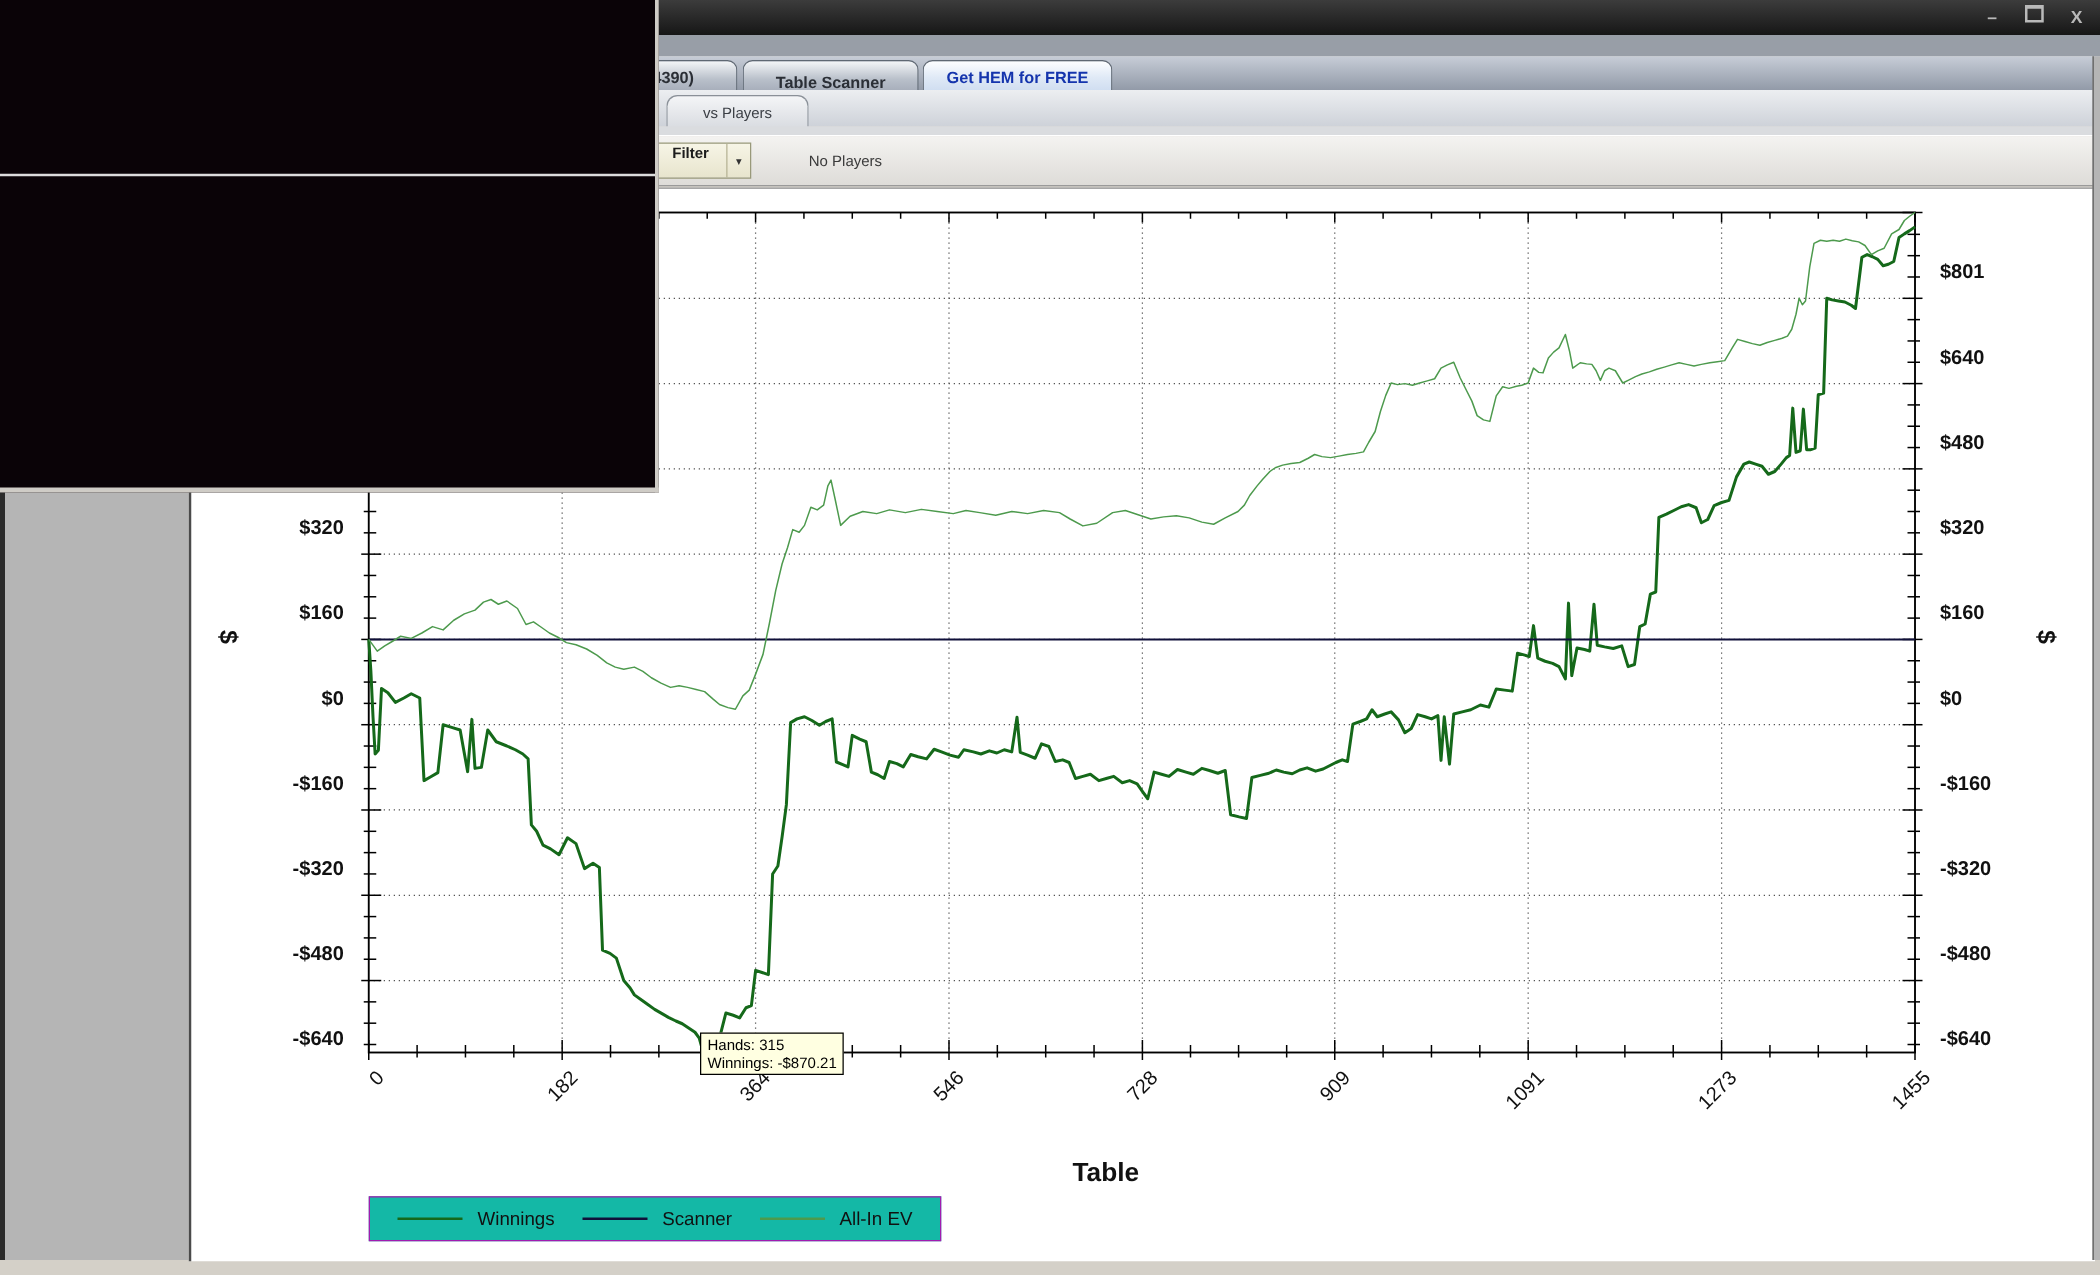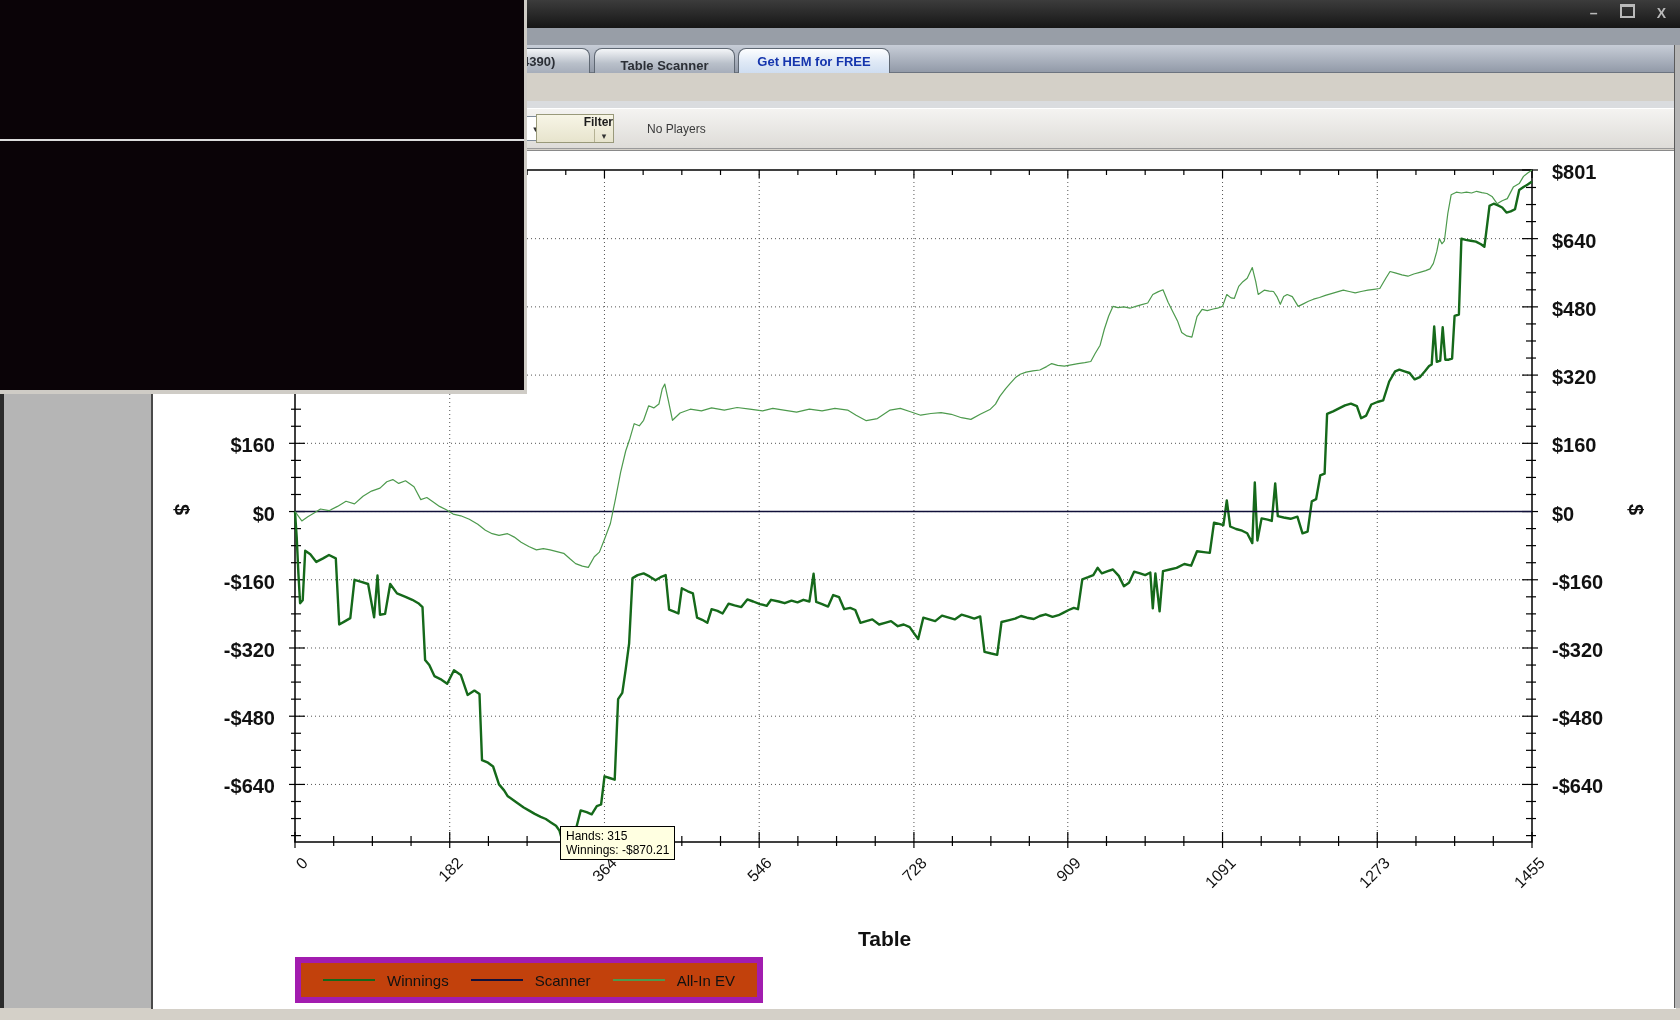--- a/index.html
+++ b/index.html
@@ -27,45 +27,45 @@
           border:1px solid #8a9098;border-bottom:none;border-radius:9px 9px 0 0;
           background:linear-gradient(#f4f5f7,#d9dce1);display:flex;align-items:center;
           justify-content:center;font-size:12px;color:#3a3e44;}
   .gapband{left:0;top:101px;width:1680px;height:7px;background:#dadcdf;}
   .toolbar{left:0;top:108px;width:1680px;height:39px;
            background:linear-gradient(#f4f3f1,#dedcd8);
            border-top:1px solid #ffffff;border-bottom:1px solid #9a9a9a;}
   .combofrag{position:absolute;left:523px;top:7px;width:23px;height:23px;
              background:#fff;border:1px solid #7f8c9a;display:flex;align-items:center;justify-content:center;
              font-size:9px;color:#333;}
-  .filterbtn{position:absolute;left:536px;top:5px;width:76px;height:27px;
+  .filterbtn{position:absolute;left:523px;top:5px;width:76px;height:27px;
              background:linear-gradient(#f7f5e6,#e7e4cd);border:1px solid #99997a;
-             display:flex;align-items:flex-end;flex-direction:column;}
+             display:flex;align-items:flex-start;}
   .filterbtn .lbl{flex:1;text-align:center;font-size:12px;font-weight:bold;color:#1c1c1c;}
   .filterbtn .arr{width:18px;text-align:center;font-size:9px;color:#333;border-left:1px solid #b5b294;height:100%;
                   display:flex;align-items:center;justify-content:center;}
   .nofilter{position:absolute;left:647px;top:0;height:39px;display:flex;align-items:center;
             font-size:12px;color:#3a3a3a;}
   
   .leftdark{left:0;top:0;width:4px;height:1008px;background:#2b2b2b;}
   .graypanel{left:4px;top:150px;width:147px;height:858px;background:#b5b5b5;}
   .chartpanel{left:151px;top:150px;width:1523px;height:858px;background:#ffffff;
               border-left:2px solid #4a4a4a;border-top:1px solid #8a8a8a;}
   .rightedge{left:1674px;top:45px;width:6px;height:963px;background:#b5b5b5;border-left:1px solid #5a5a5a;}
   
-  .ylab{position:absolute;width:90px;font-size:20px;font-weight:bold;color:#111;}
+  .ylab{position:absolute;width:90px;font-size:16px;font-weight:bold;color:#111;margin-top:48px;}
   .ylab.left{text-align:right;}
   .ylab.right{text-align:left;}
   .xlab{position:absolute;width:80px;font-size:16px;font-weight:500;color:#111;text-align:right;
         transform-origin:100% 0;transform:rotate(-45deg);}
   .axistitle{position:absolute;font-size:20px;font-weight:bold;color:#111;}
   .dollar-rot{transform:rotate(90deg);}
   .xaxis-title{font-size:21px;}
   
-  .legend{left:295px;top:957px;width:456px;height:34px;background:#c2410c;border:6px solid #a21caf;
+  .legend{left:295px;top:957px;width:456px;height:34px;background:#14b8a6;border:1px solid #a21caf;
           display:flex;align-items:center;justify-content:space-evenly;}
   .legitem{display:flex;align-items:center;gap:12px;}
   .legline{display:inline-block;width:52px;}
   .leglab{font-size:15px;color:#111;}
   
   .tooltip{left:560px;top:826px;background:#ffffe1;border:1px solid #000;
            font-size:12px;color:#000;padding:2px 5px;line-height:14px;white-space:nowrap;}
   
   .overlay{left:0;top:0;width:524px;height:390px;background:#0a0307;
            border-right:3px solid #cfccc6;border-bottom:4px solid #cfccc6;}
@@ -92,20 +92,25 @@
       <span>34390)</span>
     </div>
     <div class="tab" style="left:594px;width:139px;align-items:flex-end;">
       <span>Table Scanner</span>
     </div>
     <div class="tab active" style="left:738px;width:150px;justify-content:center;">
       <span>Get HEM for FREE</span>
     </div>
   </div>
 
+  <div class="abs subtabrow">
+    <div class="subtab">
+      <span>vs Players</span>
+    </div>
+  </div>
 
   <div class="abs gapband"></div>
 
   <div class="abs toolbar">
     <div class="combofrag">
       <span>▾</span>
     </div>
     <div class="filterbtn">
       <span class="lbl">Filter</span>
       <span class="arr">▾</span>

